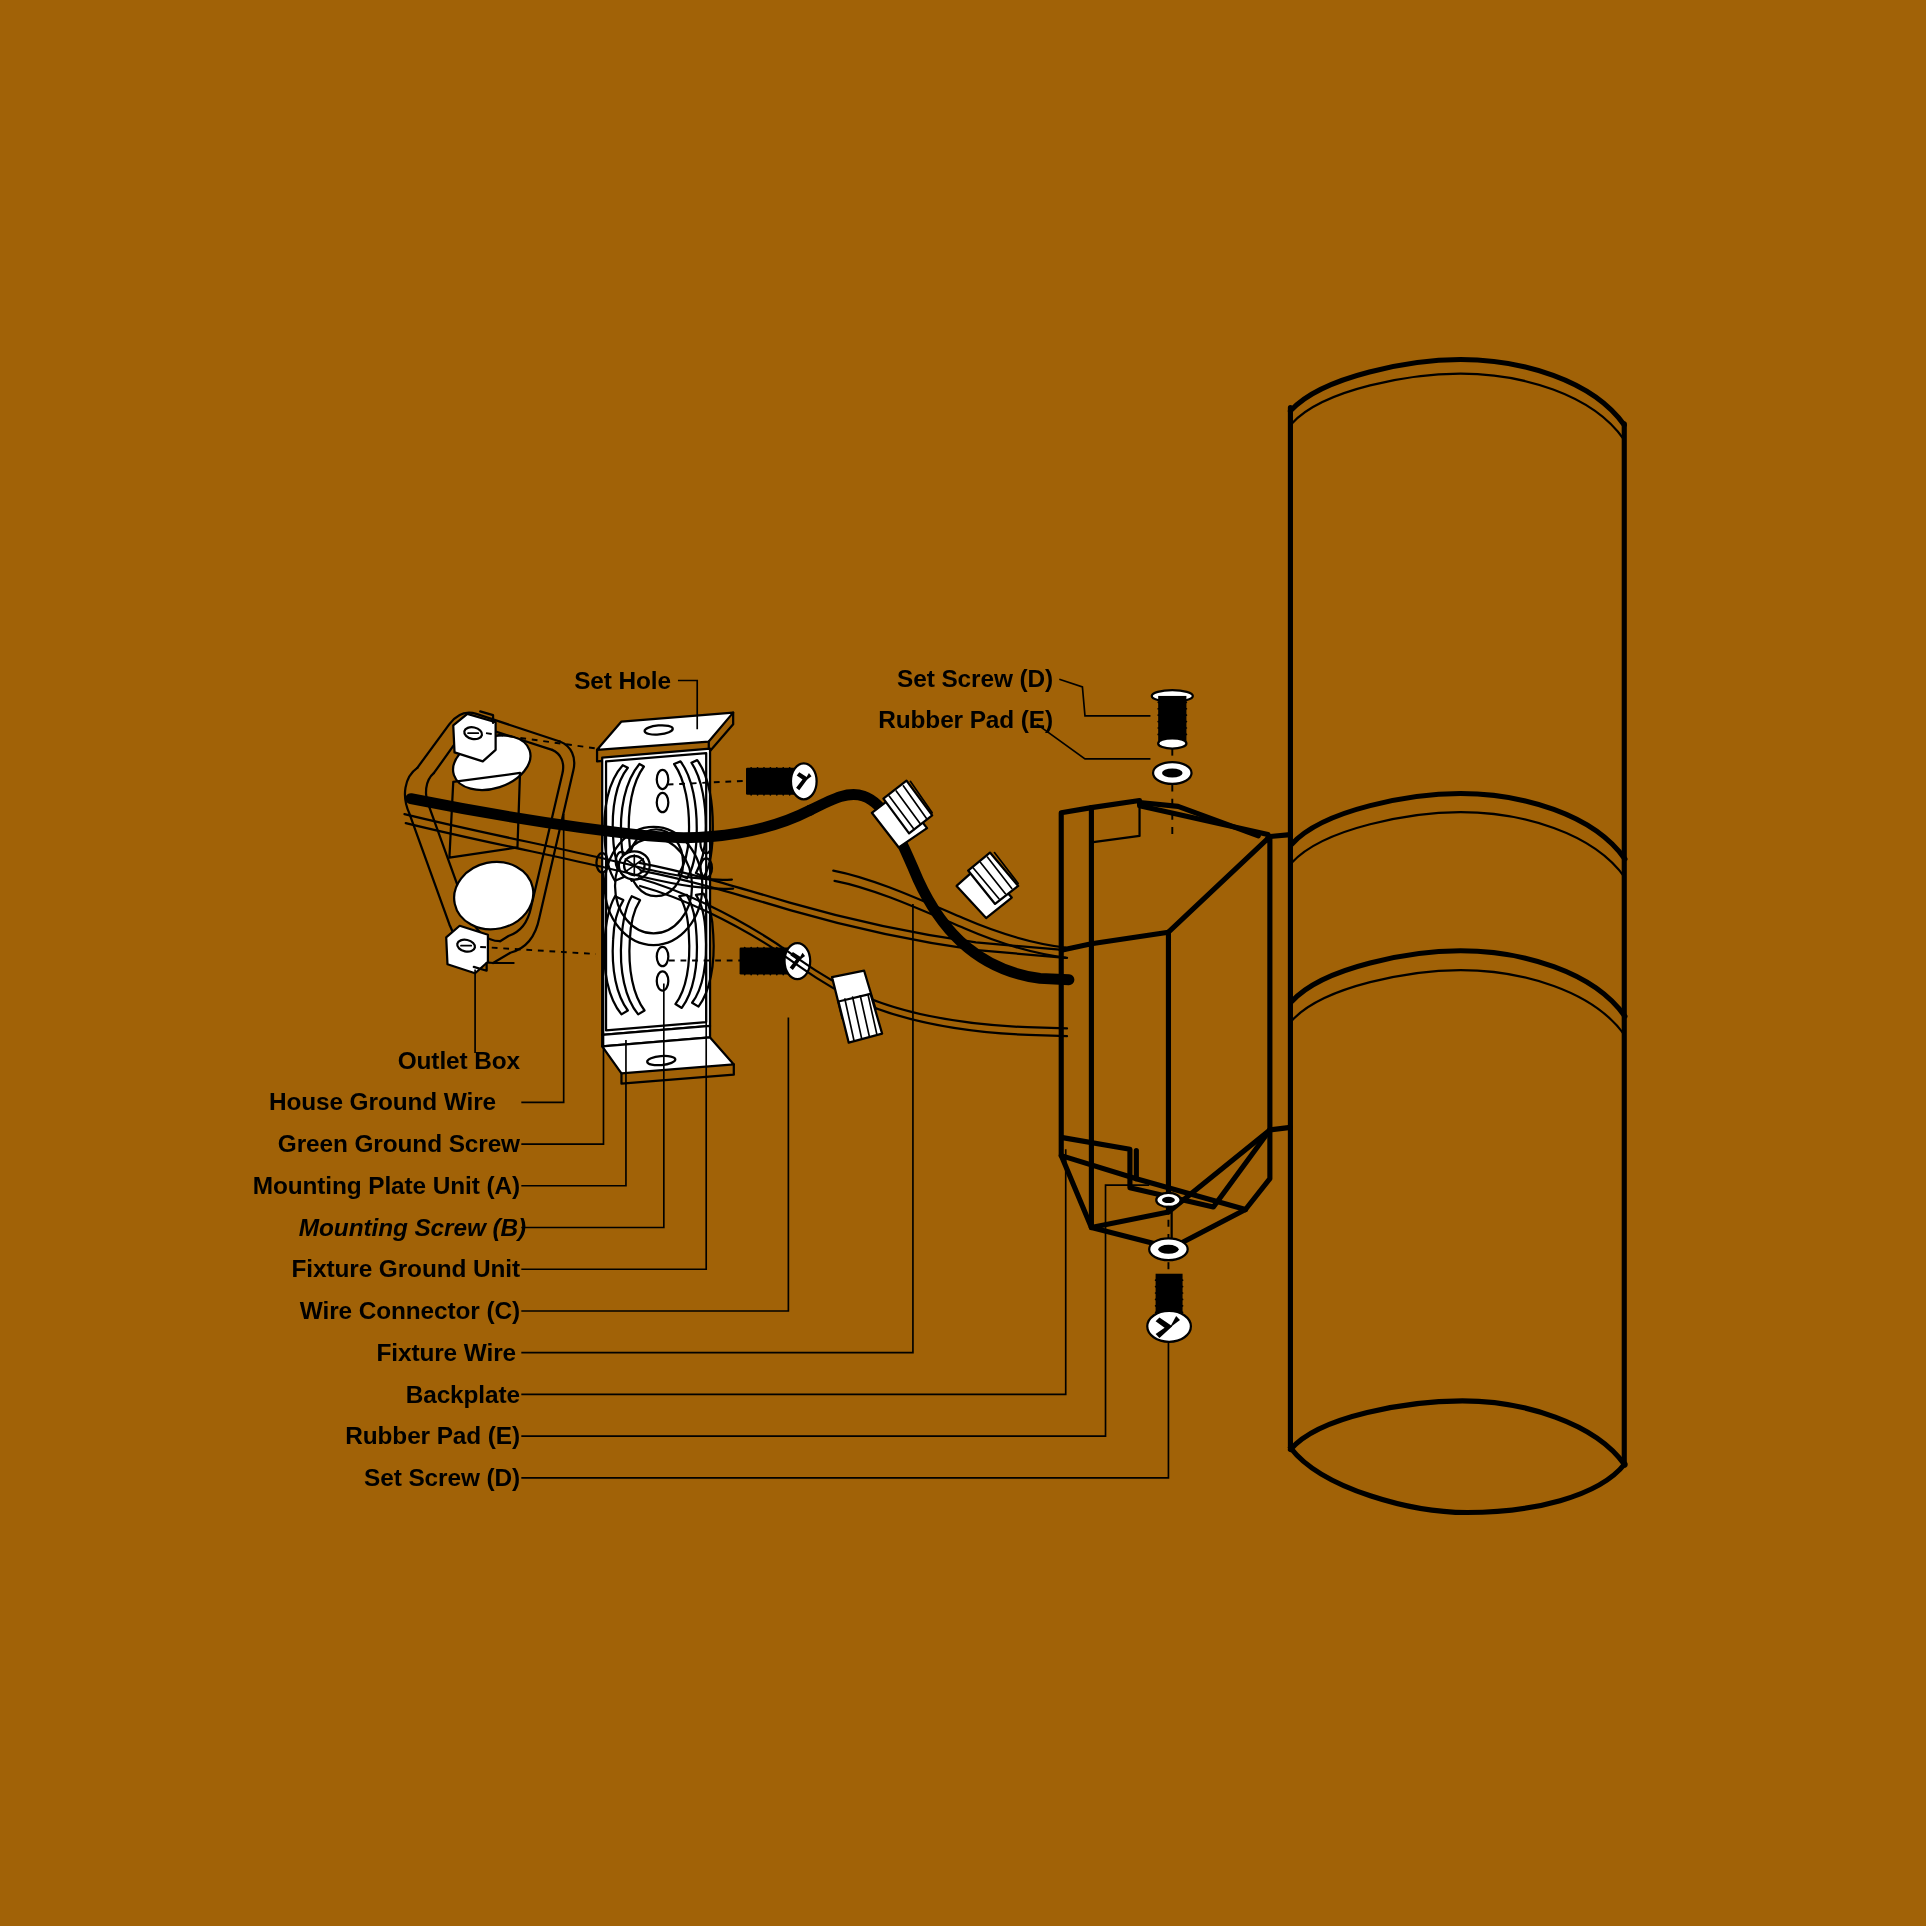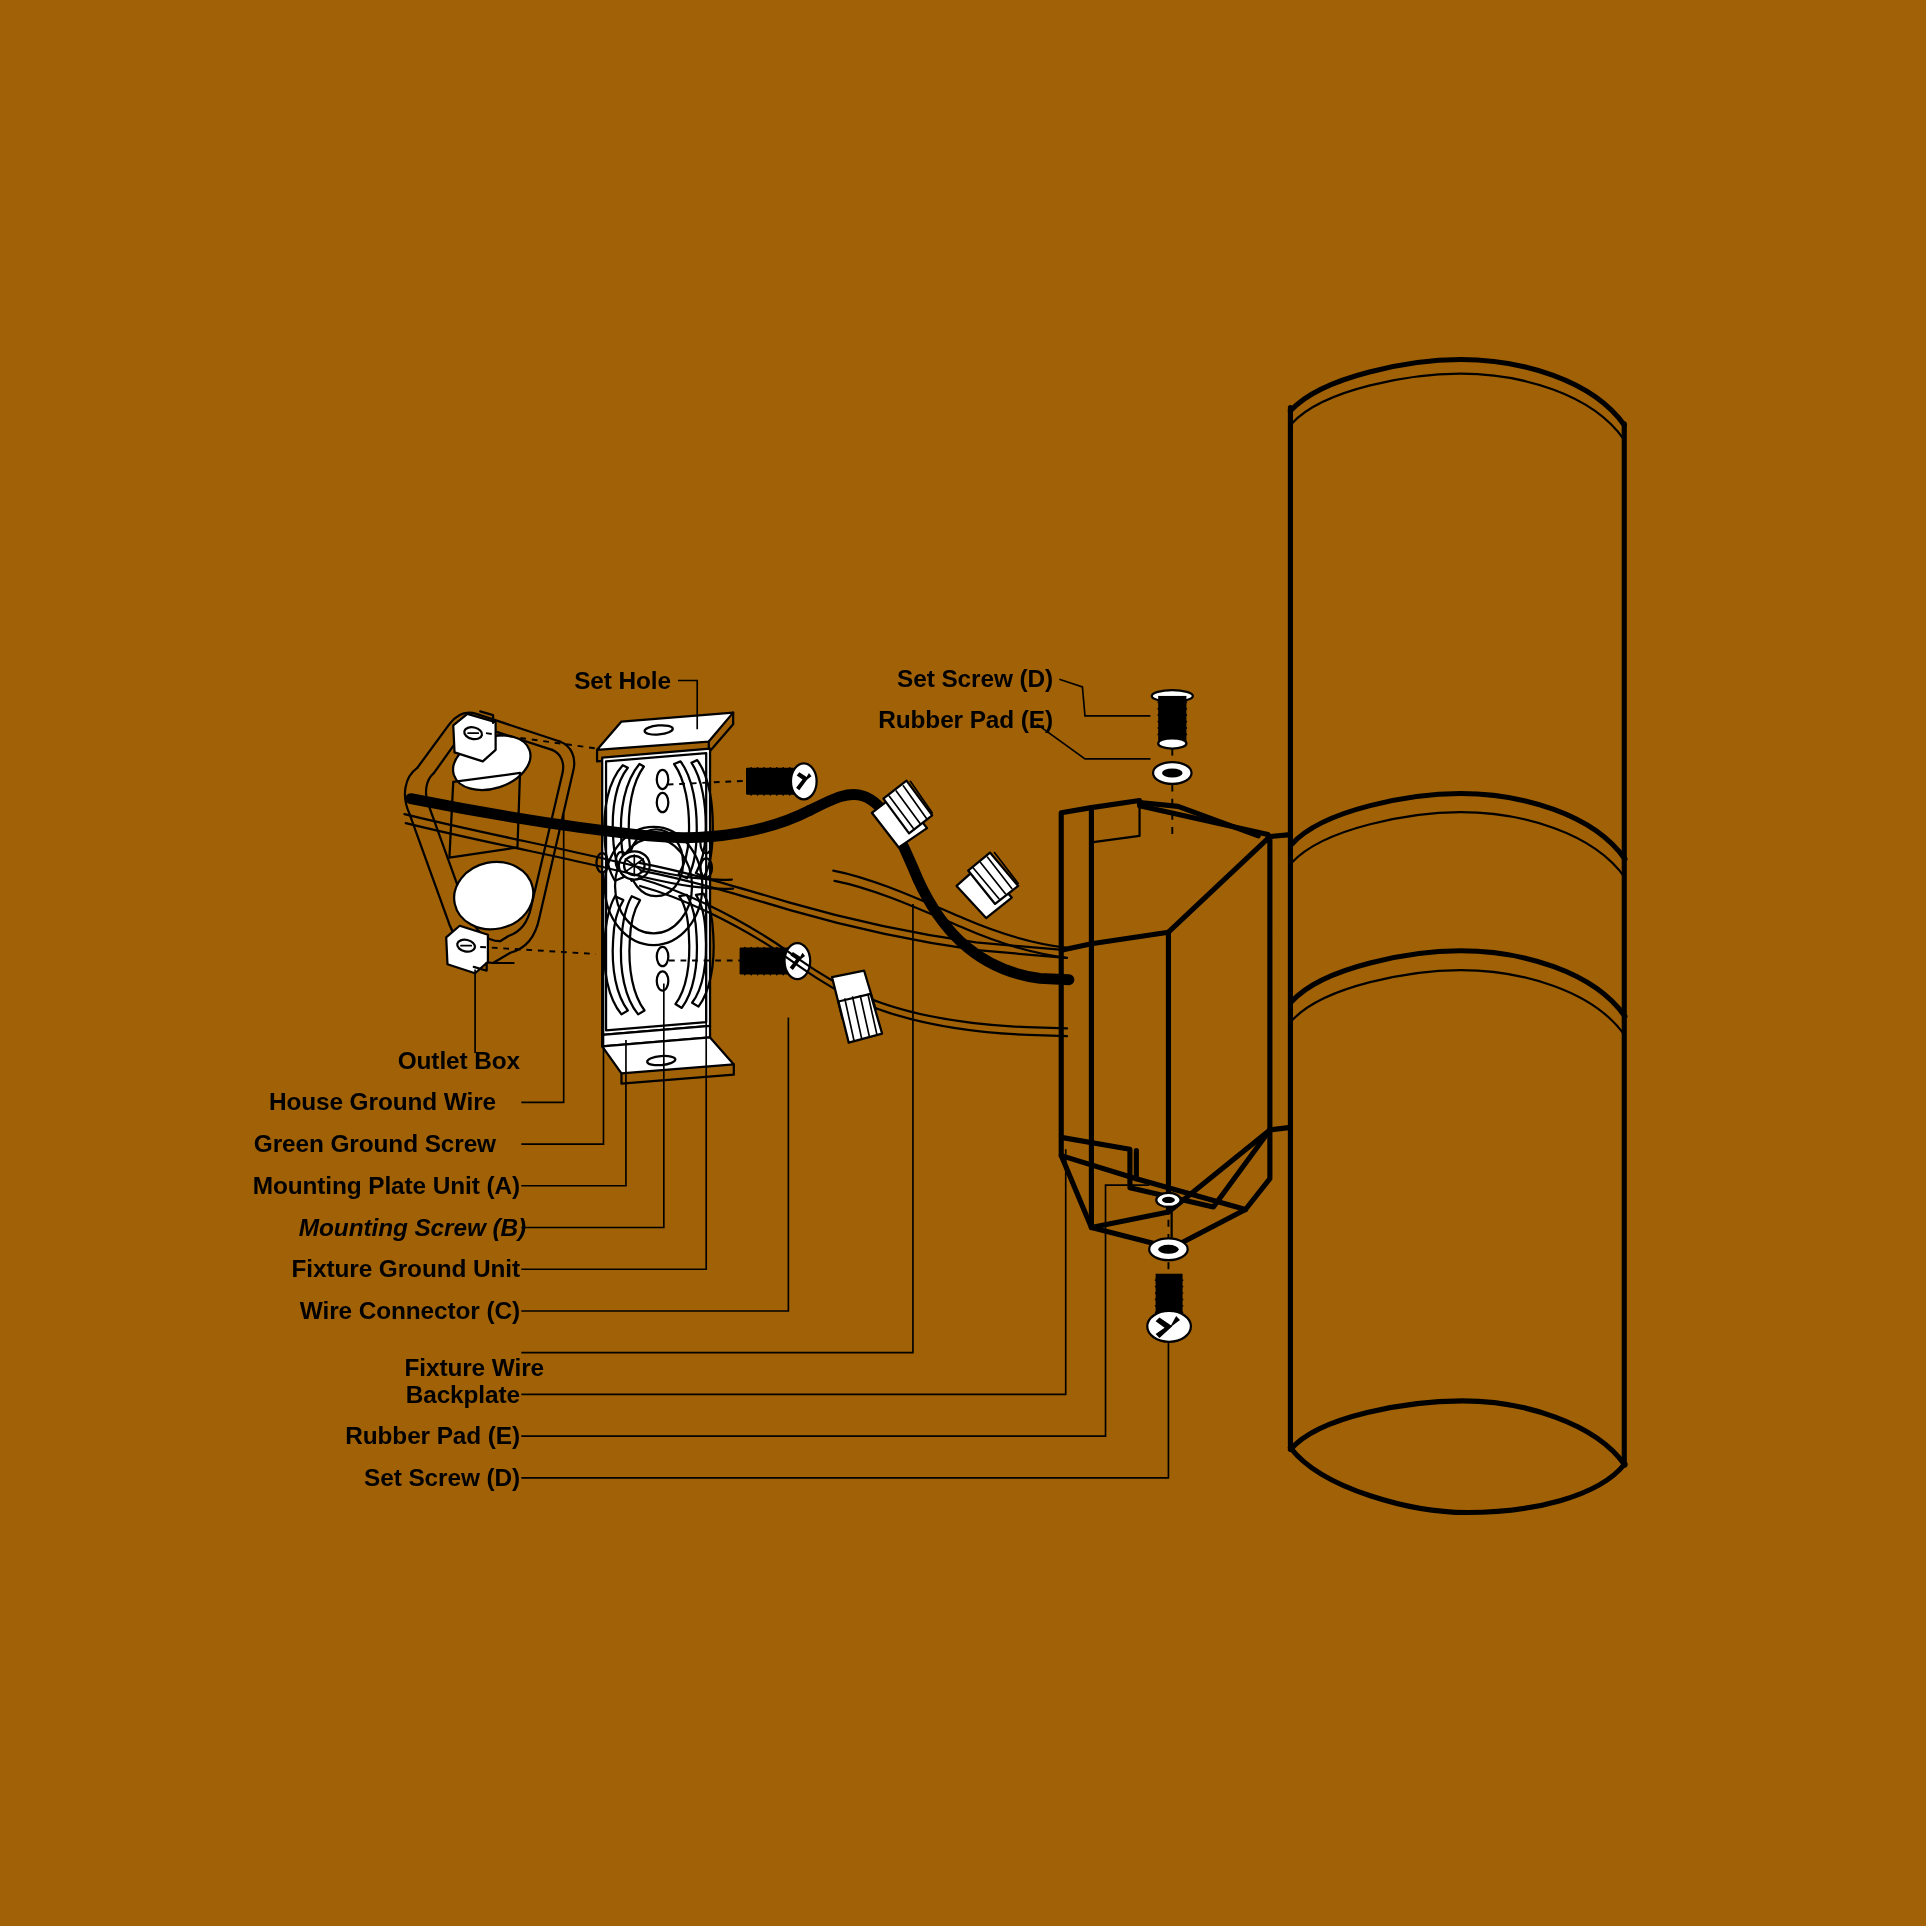--- a/index.html
+++ b/index.html
@@ -272,24 +272,24 @@
 
     <path class="lead" d="M1615 1128 L1690 1182 L1690 1182 L1792 1182"></path>
   </svg>
 
   <div class="lbl right" style="left:671px;top:681px;">Set Hole</div>
   <div class="lbl right" style="left:1053px;top:679px;">Set Screw (D)</div>
   <div class="lbl right" style="left:1053px;top:720px;">Rubber Pad (E)</div>
 
   <div class="lbl right" style="left:520px;top:1061px;">Outlet Box</div>
   <div class="lbl right" style="left:496px;top:1102px;">House Ground Wire</div>
-  <div class="lbl right" style="left:496px;top:1144px;">Green Ground Screw</div>
+  <div class="lbl right" style="left:520px;top:1144px;">Green Ground Screw</div>
   <div class="lbl right" style="left:520px;top:1186px;">Mounting Plate Unit (A)</div>
   <div class="lbl right" style="left:526px;top:1228px;font-style:italic;">Mounting Screw (B)</div>
   <div class="lbl right" style="left:520px;top:1269px;">Fixture Ground Unit</div>
   <div class="lbl right" style="left:520px;top:1311px;">Wire Connector (C)</div>
-  <div class="lbl right" style="left:544px;top:1353px;margin-top:15px;">Fixture Wire</div>
+  <div class="lbl right" style="left:516px;top:1353px;">Fixture Wire</div>
   <div class="lbl right" style="left:520px;top:1395px;">Backplate</div>
   <div class="lbl right" style="left:520px;top:1436px;">Rubber Pad (E)</div>
   <div class="lbl right" style="left:520px;top:1478px;">Set Screw (D)</div>
 
 </div>
 
 
 </body></html>

